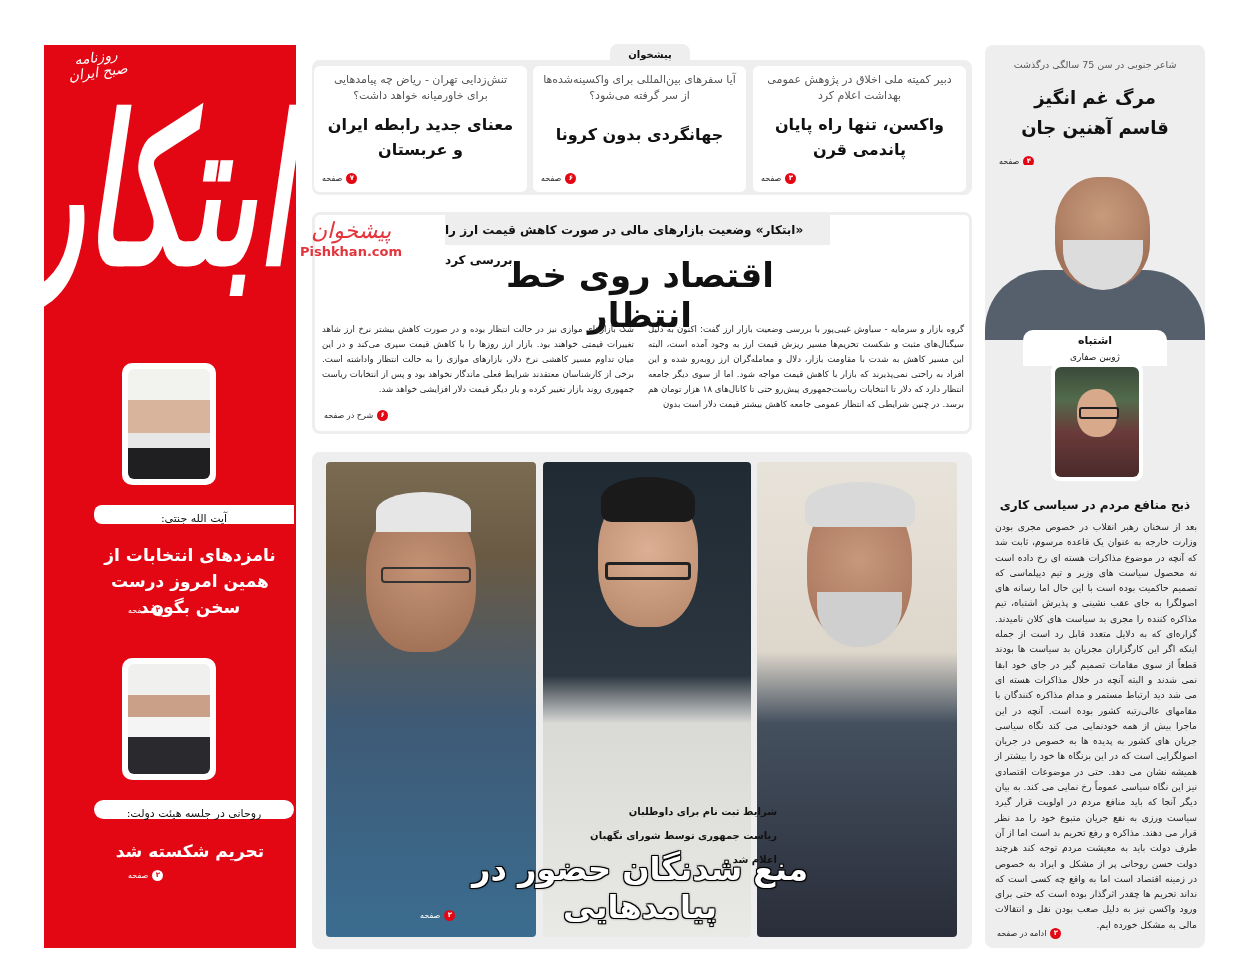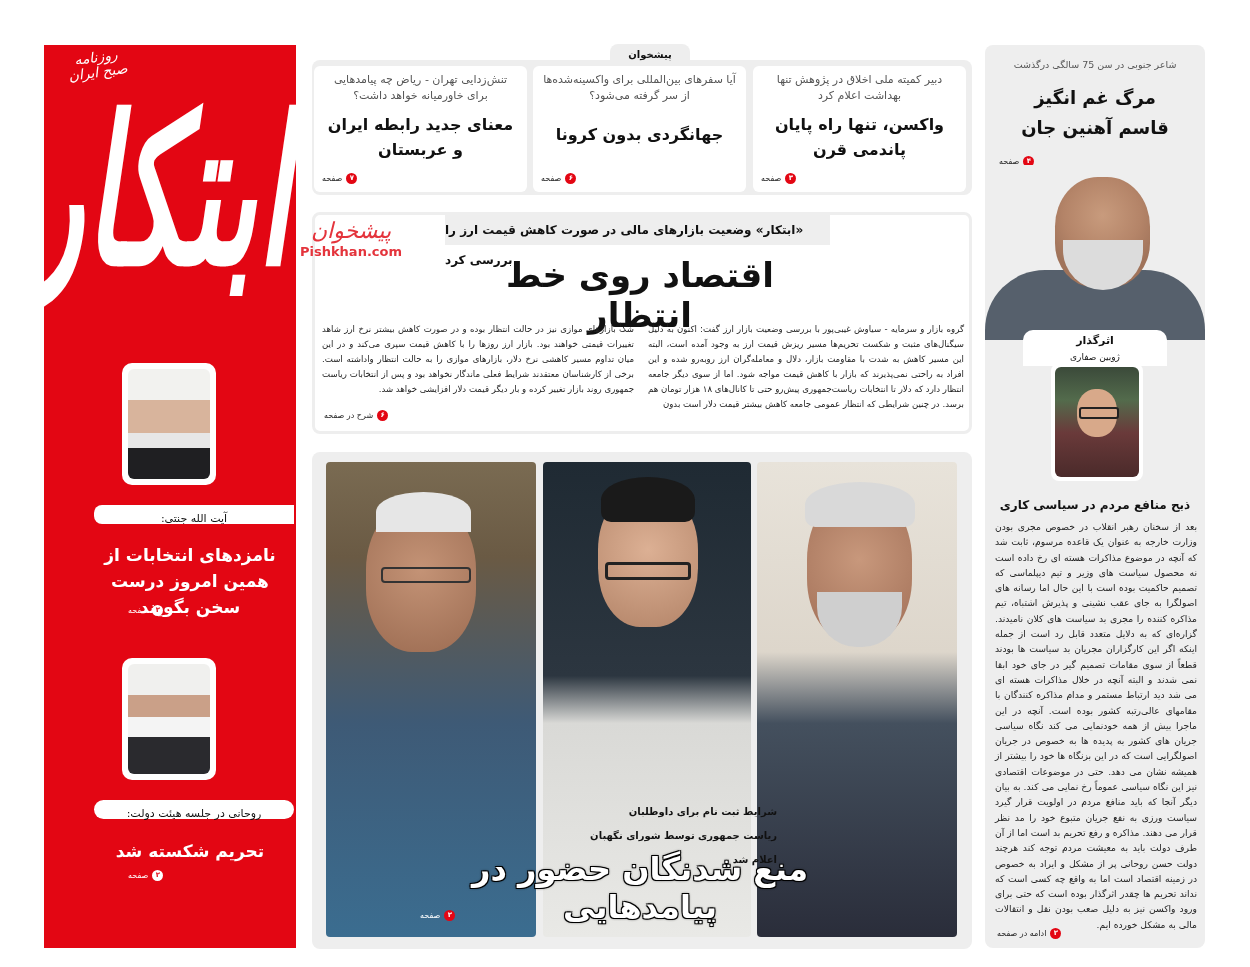--- a/index.html
+++ b/index.html
@@ -118,21 +118,21 @@
   <div class="pageref" style="top:218px;">
     <span class="dot">۲</span>
     <span>صفحه</span>
   </div>
 </div>
 
 <div class="pk-box"></div>
 <div class="pk-tab">پیشخوان</div>
 
 <div class="pk-card" style="left:753px;">
-  <div class="kicker">دبیر کمیته ملی اخلاق در پژوهش تنها بهداشت اعلام کرد</div>
+  <div class="kicker">دبیر کمیته ملی اخلاق در پژوهش عمومی بهداشت اعلام کرد</div>
   <div class="title">واکسن، تنها راه پایان پاندمی قرن</div>
   <div class="pageref">
     <span class="dot">۳</span>
     <span>صفحه</span>
   </div>
 </div>
 <div class="pk-card" style="left:533px;">
   <div class="kicker">آیا سفرهای بین‌المللی برای واکسینه‌شده‌ها از سر گرفته می‌شود؟</div>
   <div class="title" style="margin-top:18px;">جهانگردی بدون کرونا</div>
   <div class="pageref">
@@ -199,21 +199,21 @@
     <span class="dot">۴</span>
     <span>صفحه</span>
   </div>
   <div class="r-photo1">
     <div class="bg"></div>
     <div class="shirt"></div>
     <div class="face"></div>
     <div class="beard"></div>
   </div>
   <div class="op-tab">
-    <span>اثرگذار</span>
+    <span>اشتباه</span>
     <small>ژوبین صفاری</small>
   </div>
   <div class="op-photo-frame">
     <div class="op-photo"></div>
   </div>
   <div class="op-title">ذبح منافع مردم در سیاسی کاری</div>
   <div class="op-body">بعد از سخنان رهبر انقلاب در خصوص مجری بودن وزارت خارجه به عنوان یک قاعده مرسوم، ثابت شد که آنچه در موضوع مذاکرات هسته ای رخ داده است نه محصول سیاست های وزیر و تیم دیپلماسی که تصمیم حاکمیت بوده است با این حال اما رسانه های اصولگرا به جای عقب نشینی و پذیرش اشتباه، تیم مذاکره کننده را مجری بد سیاست های کلان نامیدند. گزاره‌ای که به دلایل متعدد قابل رد است از جمله اینکه اگر این کارگزاران مجریان بد سیاست ها بودند قطعاً از سوی مقامات تصمیم گیر در جای خود ابقا نمی شدند و البته آنچه در خلال مذاکرات هسته ای می شد دید ارتباط مستمر و مدام مذاکره کنندگان با مقامهای عالی‌رتبه کشور بوده است. آنچه در این ماجرا بیش از همه خودنمایی می کند نگاه سیاسی جریان های کشور به پدیده ها به خصوص در جریان اصولگرایی است که در این بزنگاه ها خود را بیشتر از همیشه نشان می دهد. حتی در موضوعات اقتصادی نیز این نگاه سیاسی عموماً رخ نمایی می کند. به بیان دیگر آنجا که باید منافع مردم در اولویت قرار گیرد سیاست ورزی به نفع جریان متبوع خود را مد نظر قرار می دهند. مذاکره و رفع تحریم بد است اما از آن طرف دولت باید به معیشت مردم توجه کند هرچند دولت حسن روحانی پر از مشکل و ایراد به خصوص در زمینه اقتصاد است اما به واقع چه کسی است که نداند تحریم ها چقدر اثرگذار بوده است که حتی برای ورود واکسن نیز به دلیل صعب بودن نقل و انتقالات مالی به مشکل خورده ایم.</div>
   <div class="pageref op-more">
     <span class="dot">۲</span>
     <span>ادامه در صفحه</span>

